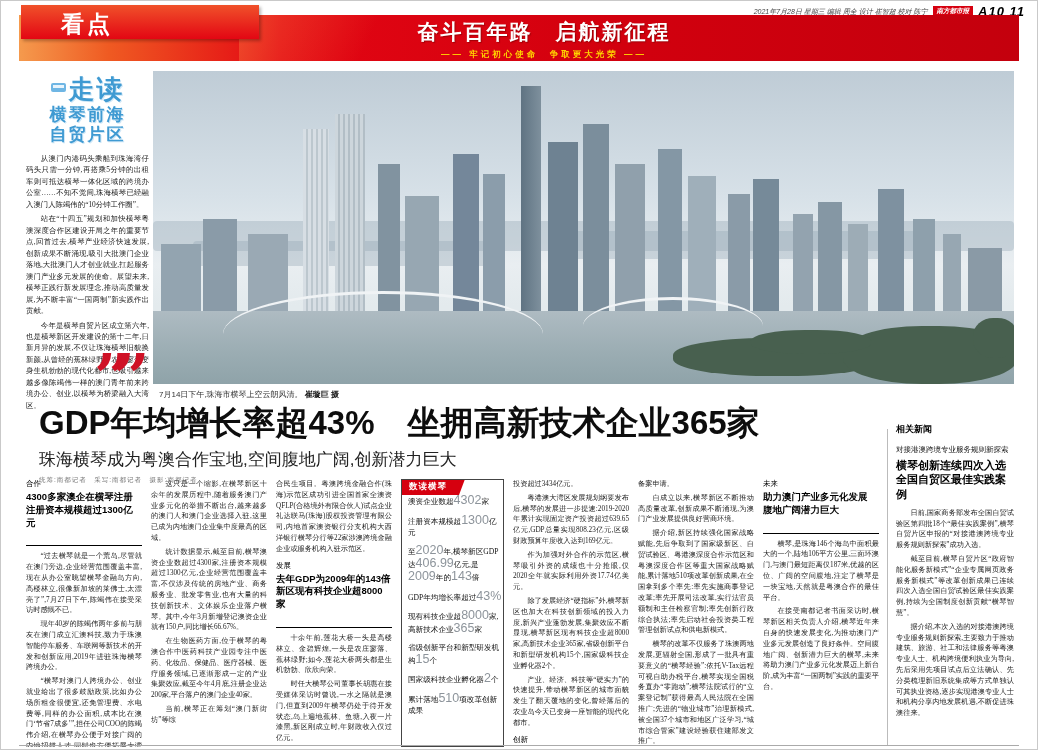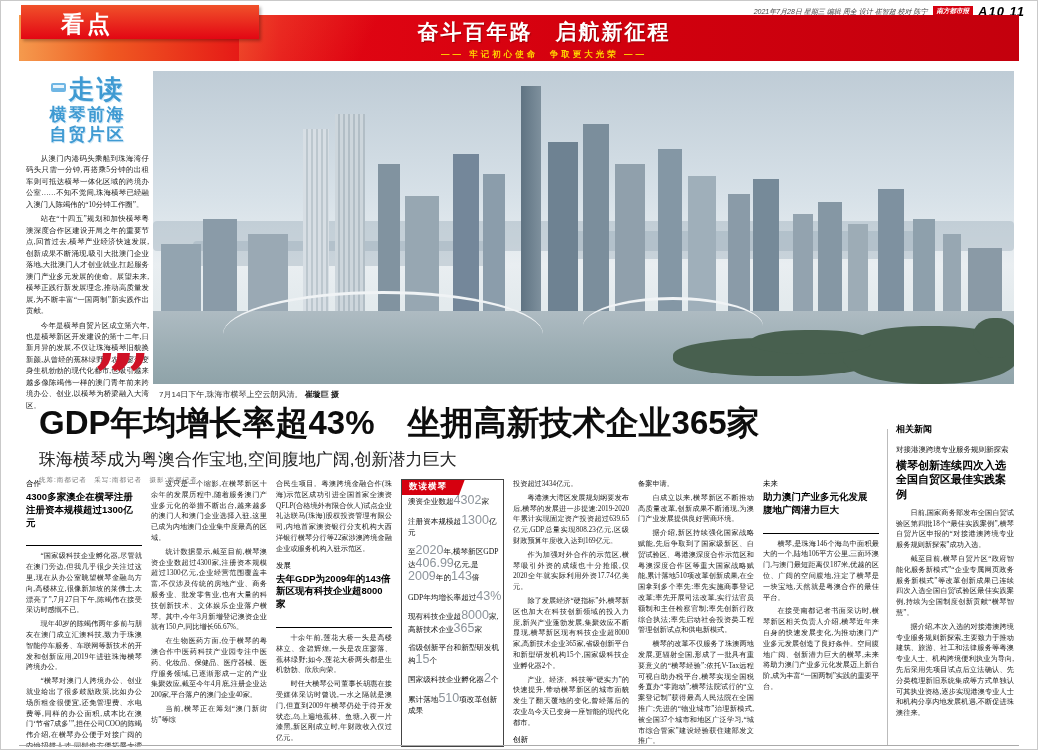--- a/index.html
+++ b/index.html
@@ -175,21 +175,21 @@
     <div class="byline">统筹:南都记者　采写:南都记者　摄影:南都记者</div>
   </div>
 
   <div class="maincols">
     <div class="col">
       <div class="sechead">
         <div class="seclabel">合作</div>
         <h3><span>4300多家澳企在横琴注册</span><br><span>注册资本规模超过1300亿元</span></h3>
       </div>
       <div>
-          <p>“国家级科技企业孵化器,尽管就在澳门旁边,但我几乎很少关注过这里,现在从办公室眺望横琴金融岛方向,高楼林立,很像新加坡的莱佛士,太漂亮了”,7月27日下午,陈竭伟在接受采访时感慨不已。</p>
+          <p>“过去横琴就是一个荒岛,尽管就在澳门旁边,企业经营范围覆盖丰富,现在从办公室眺望横琴金融岛方向,高楼林立,很像新加坡的莱佛士,太漂亮了”,7月27日下午,陈竭伟在接受采访时感慨不已。</p>
           <p>现年40岁的陈竭伟两年多前与朋友在澳门成立汇澳科技,致力于珠澳智能停车服务、车联网等新技术的开发和创新应用,2019年进驻珠海横琴跨境办公。</p>
           <p>“横琴对澳门人跨境办公、创业就业给出了很多鼓励政策,比如办公场所租金很便宜,还免管理费、水电费等,同样的办公面积,成本比在澳门‘节省7成多’”,担任公司COO的陈竭伟介绍,在横琴办公便于对接广阔的内地招揽人才,同时也方便拓展大湾区市场。</p>
         </div>
     </div>
 
     <div class="col">
       <div>
           <p>这只是一个缩影,在横琴新区十余年的发展历程中,随着服务澳门产业多元化的举措不断出台,越来越多的澳门人和澳门企业选择入驻,这里已成为内地澳门企业集中度最高的区域。</p>
           <p>统计数据显示,截至目前,横琴澳资企业数超过4300家,注册资本规模超过1300亿元,企业经营范围覆盖丰富,不仅涉及传统的房地产业、商务服务业、批发零售业,也有大量的科技创新技术、文体娱乐企业落户横琴。其中,今年3月新增登记澳资企业就有150户,同比增长66.67%。</p>
           <p>在生物医药方面,位于横琴的粤澳合作中医药科技产业园专注中医药、化妆品、保健品、医疗器械、医疗服务领域,已逐渐形成一定的产业集聚效应,截至今年4月底,注册企业达200家,平台落户的澳门企业40家。</p>

